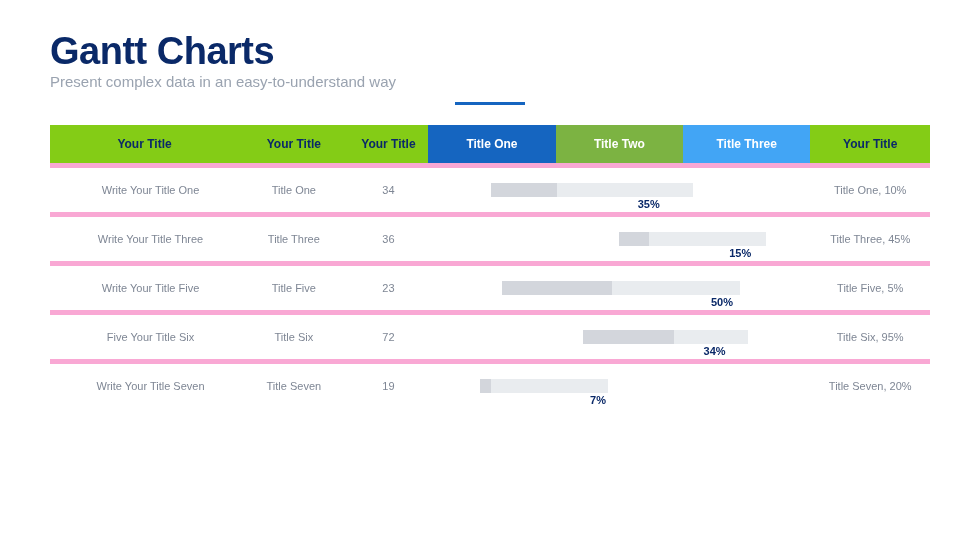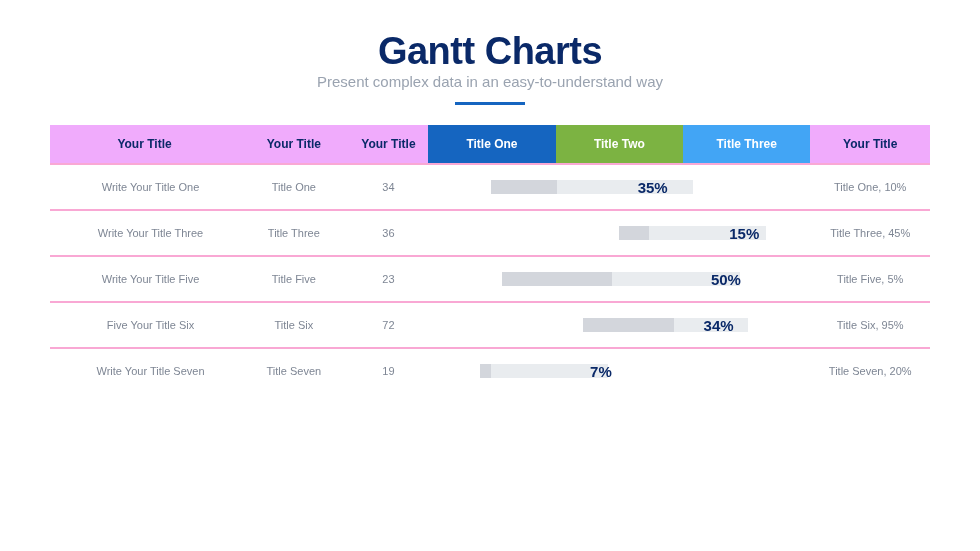--- a/index.html
+++ b/index.html
@@ -3,21 +3,21 @@
   <meta charset="utf-8">
   <style>
     * { box-sizing: border-box; margin: 0; padding: 0; }
     body {
       width: 980px;
       height: 551px;
       background: #fff;
       font-family: 'Segoe UI', Arial, sans-serif;
       padding: 30px 50px;
     }
-    .header { text-align: center; margin-bottom: 20px; }
+    .header { margin-bottom: 20px; }
     .title {
       font-size: 38px;
       font-weight: 800;
       color: #0a2968;
       letter-spacing: -0.5px;
     }
     .subtitle {
       font-size: 15px;
       color: #9aa3b0;
     }
@@ -26,61 +26,61 @@
       height: 3px;
       background: #1565c0;
       margin: 12px auto 0;
     }
     .table {
       width: 100%;
       border-collapse: collapse;
       font-size: 12px;
     }
     .thead-row td {
-      background: #f0abfc;
+      background: #84cc16;
       color: #0a2968;
       font-weight: 700;
       padding: 12px 8px;
       text-align: center;
     }
     .thead-row td.th-col1 { width: 190px; }
     .thead-row td.th-col2 { width: 110px; }
     .thead-row td.th-col3 { width: 80px; }
     .thead-row td.th-gantt { width: 128px; color: #fff; }
     .thead-row td.th-col4 { width: 120px; }
     .g1 { background: #1565c0 !important; }
     .g2 { background: #7cb342 !important; }
     .g3 { background: #42a5f5 !important; }
     .tbody-row td {
       padding: 14px 8px;
-      border-top: 2px solid #f9a8d4;
+      border-top: 5px solid #f9a8d4;
       color: #7e8694;
       font-size: 11px;
       text-align: center;
       vertical-align: middle;
     }
     .tbody-row td.col1 { padding-left: 20px; }
     .bar-bg {
       position: absolute;
       height: 14px;
       background: #e9ecef;
       top: 1px;
     }
     .bar-fg {
       position: absolute;
       height: 14px;
       background: #d3d6dc;
       top: 1px;
     }
     .bar-label {
       position: absolute;
-      font-size: 15px;
+      font-size: 11px;
       font-weight: 700;
       color: #0a2968;
-      top: 0;
+      top: 16px;
       white-space: nowrap;
     }
     .gantt-wrap {
       position: relative;
       width: 100%;
       height: 16px;
     }
   </style>
 </head>
 <body>

